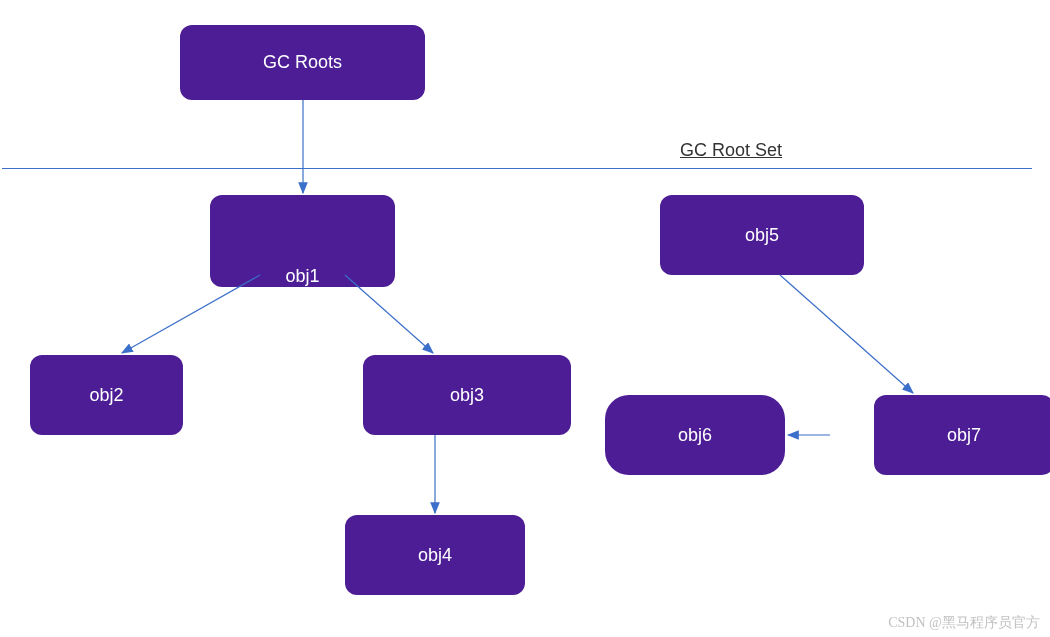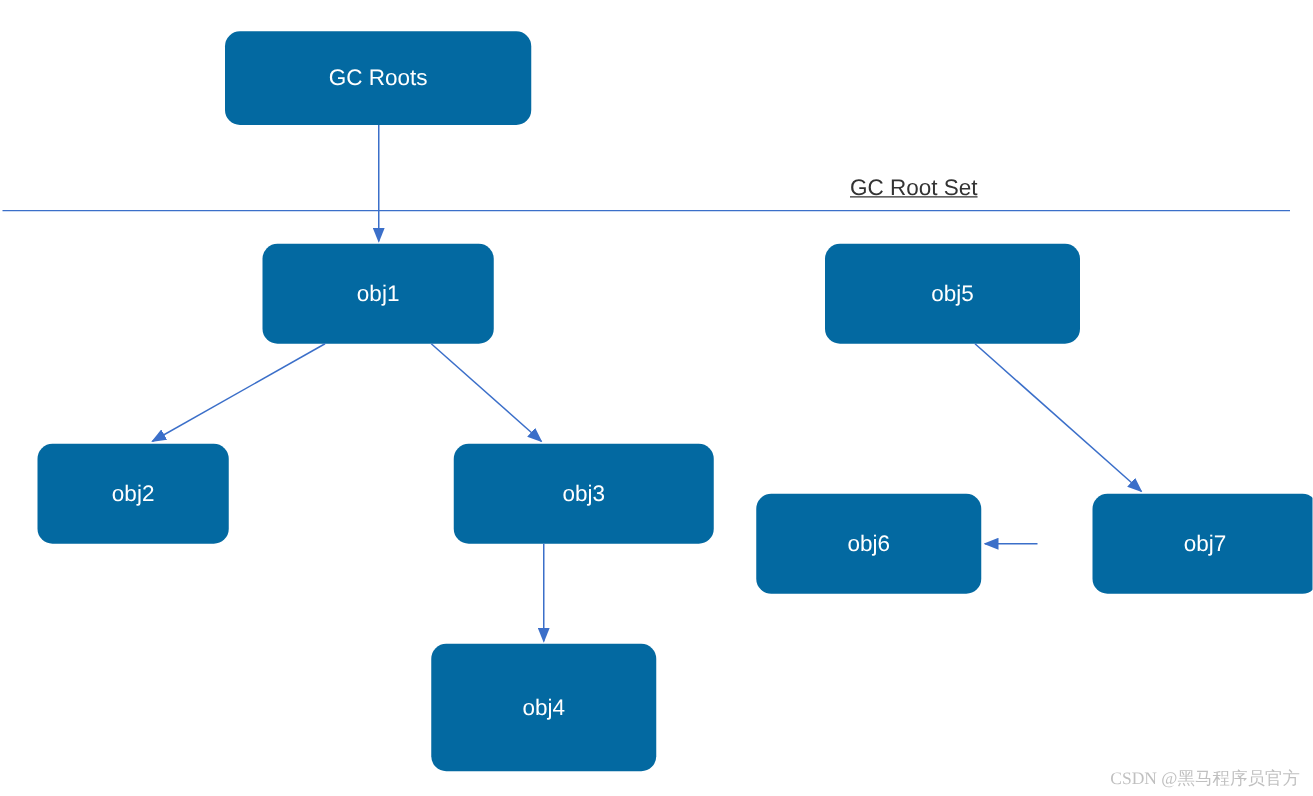--- a/index.html
+++ b/index.html
@@ -5,21 +5,21 @@
     * { margin: 0; padding: 0; box-sizing: border-box; }
     body {
       width: 1050px;
       height: 637px;
       position: relative;
       font-family: Arial, "Microsoft YaHei", sans-serif;
       background: white;
     }
     .node {
       position: absolute;
-      background: #0369a1;
+      background: #4c1d95;
       border-radius: 12px;
       display: flex;
       align-items: center;
       justify-content: center;
       color: white;
       font-size: 18px;
     }
     .divider {
       position: absolute;
       height: 1px;
@@ -51,41 +51,41 @@
 <body>
 
 <div class="divider" style="left:2px; top:168px; width:1030px;"></div>
 
 <div class="label" style="left:680px; top:140px;text-decoration:underline;">GC Root Set</div>
 
 <div class="node" style="left:180px; top:25px; width:245px; height:75px;">
   <span>GC Roots</span>
 </div>
 
-<div class="node" style="left:210px; top:195px; width:185px; height:80px;">
+<div class="node" style="left:210px; top:195px; width:185px; height:92px;align-items:flex-end;">
   <span>obj1</span>
 </div>
 
 <div class="node" style="left:30px; top:355px; width:153px; height:80px;">
   <span>obj2</span>
 </div>
 
 <div class="node" style="left:363px; top:355px; width:208px; height:80px;">
   <span>obj3</span>
 </div>
 
-<div class="node" style="left:345px; top:515px; width:180px; height:102px;">
+<div class="node" style="left:345px; top:515px; width:180px; height:80px;">
   <span>obj4</span>
 </div>
 
 <div class="node" style="left:660px; top:195px; width:204px; height:80px;">
   <span>obj5</span>
 </div>
 
-<div class="node" style="left:605px; top:395px; width:180px; height:80px;">
+<div class="node" style="left:605px; top:395px; width:180px; height:80px;border-radius:24px;">
   <span>obj6</span>
 </div>
 
 <div class="node" style="left:838px; top:395px; width:180px; height:80px;margin-left:36px;">
   <span>obj7</span>
 </div>
 
 <svg class="arrows">
   <defs>
     <marker id="arrowhead" markerWidth="10" markerHeight="8" refX="9" refY="4" orient="auto">

